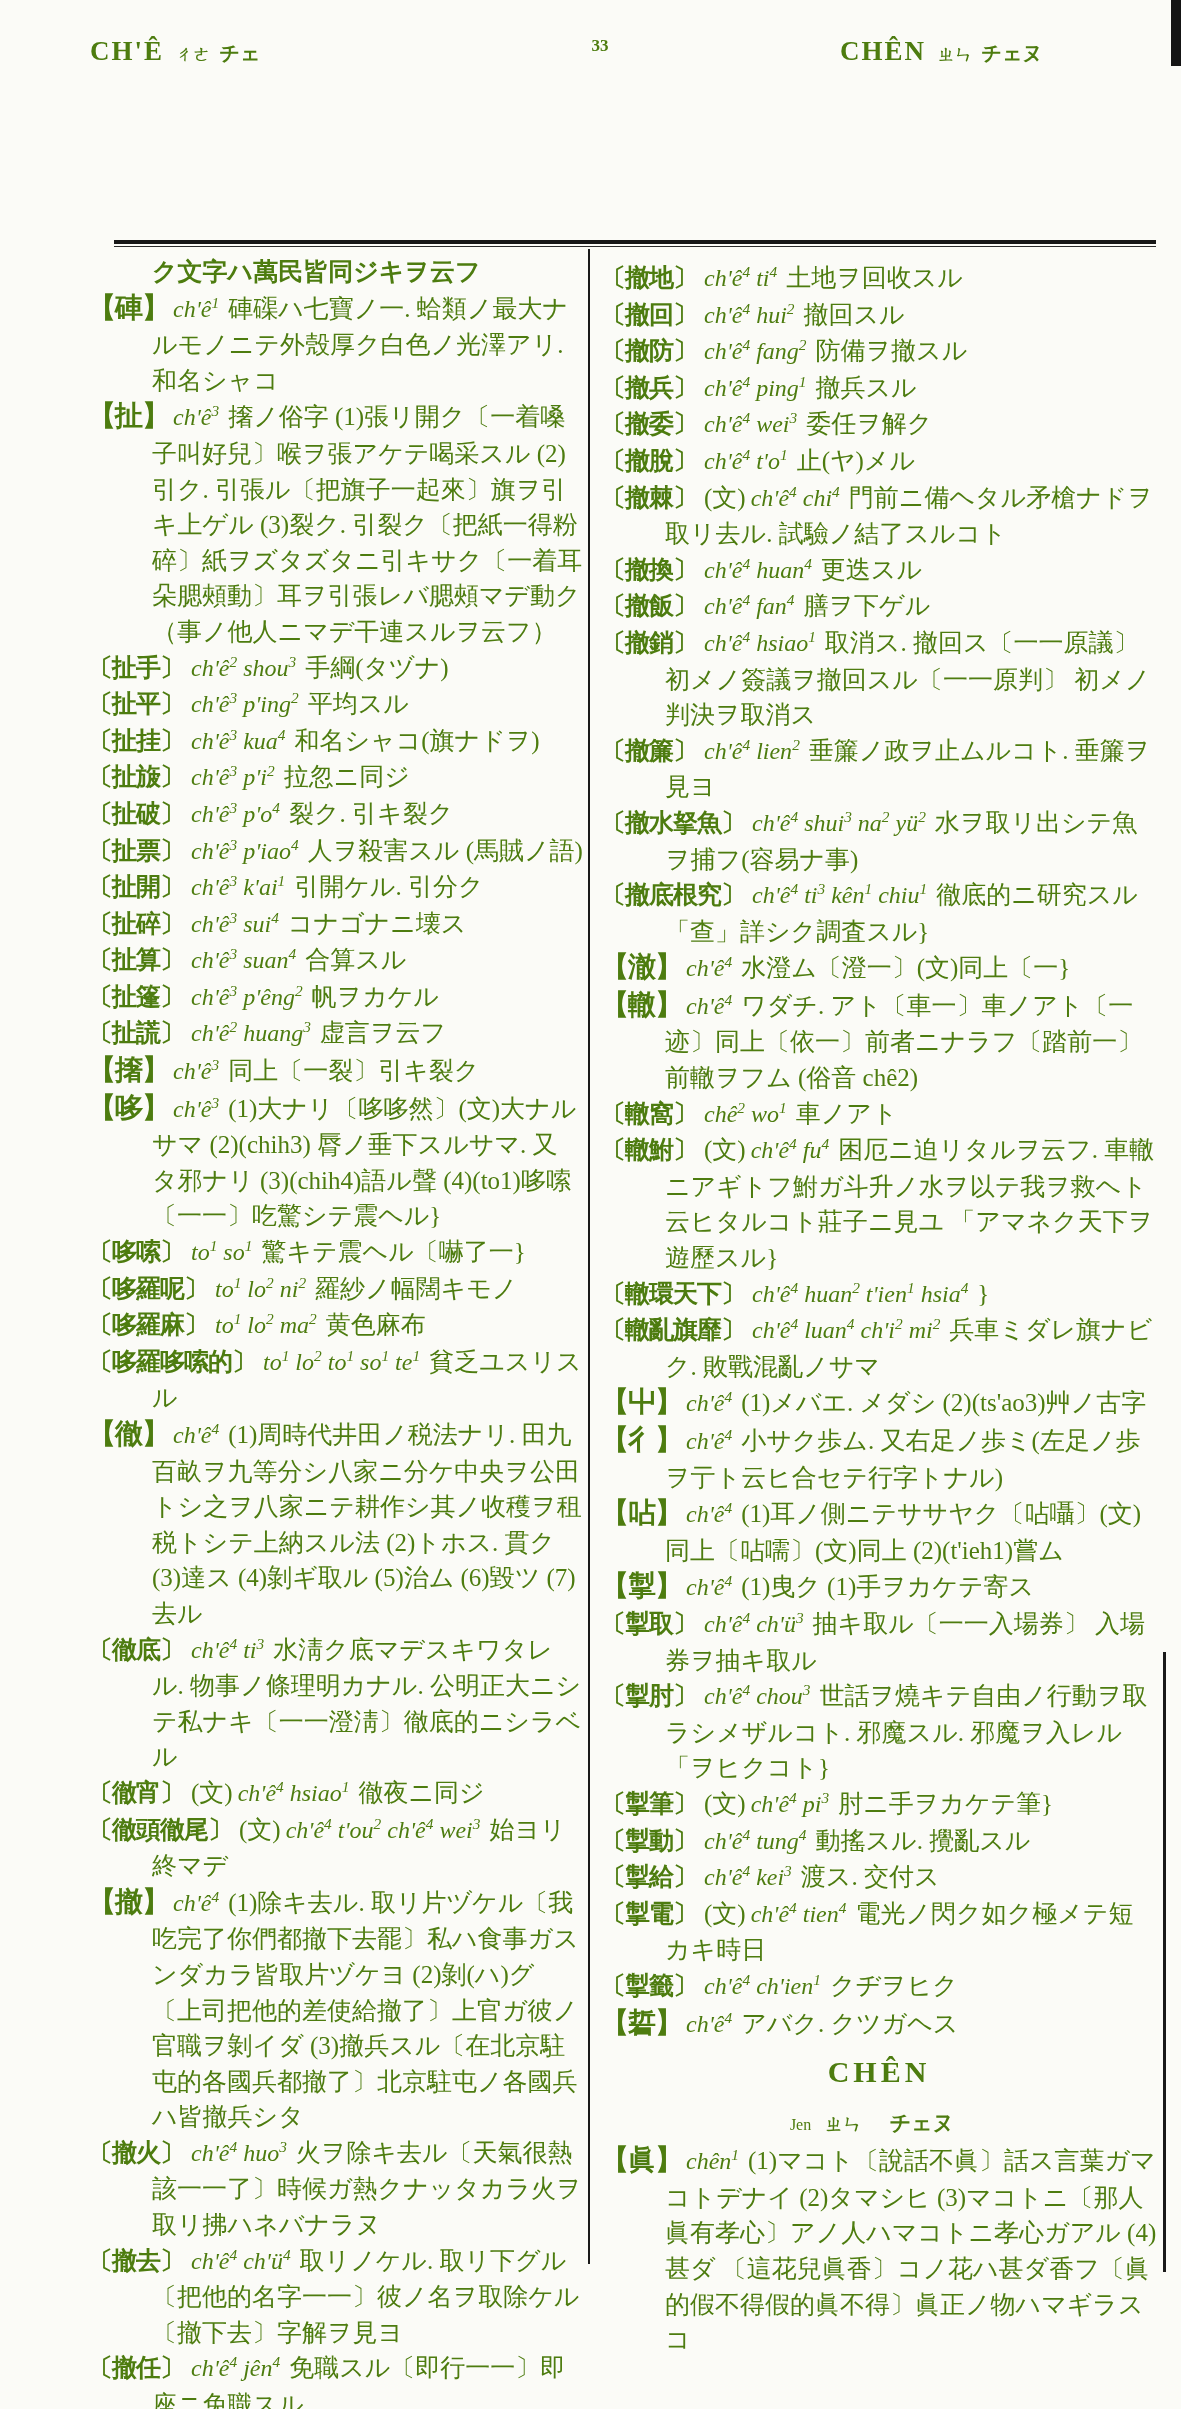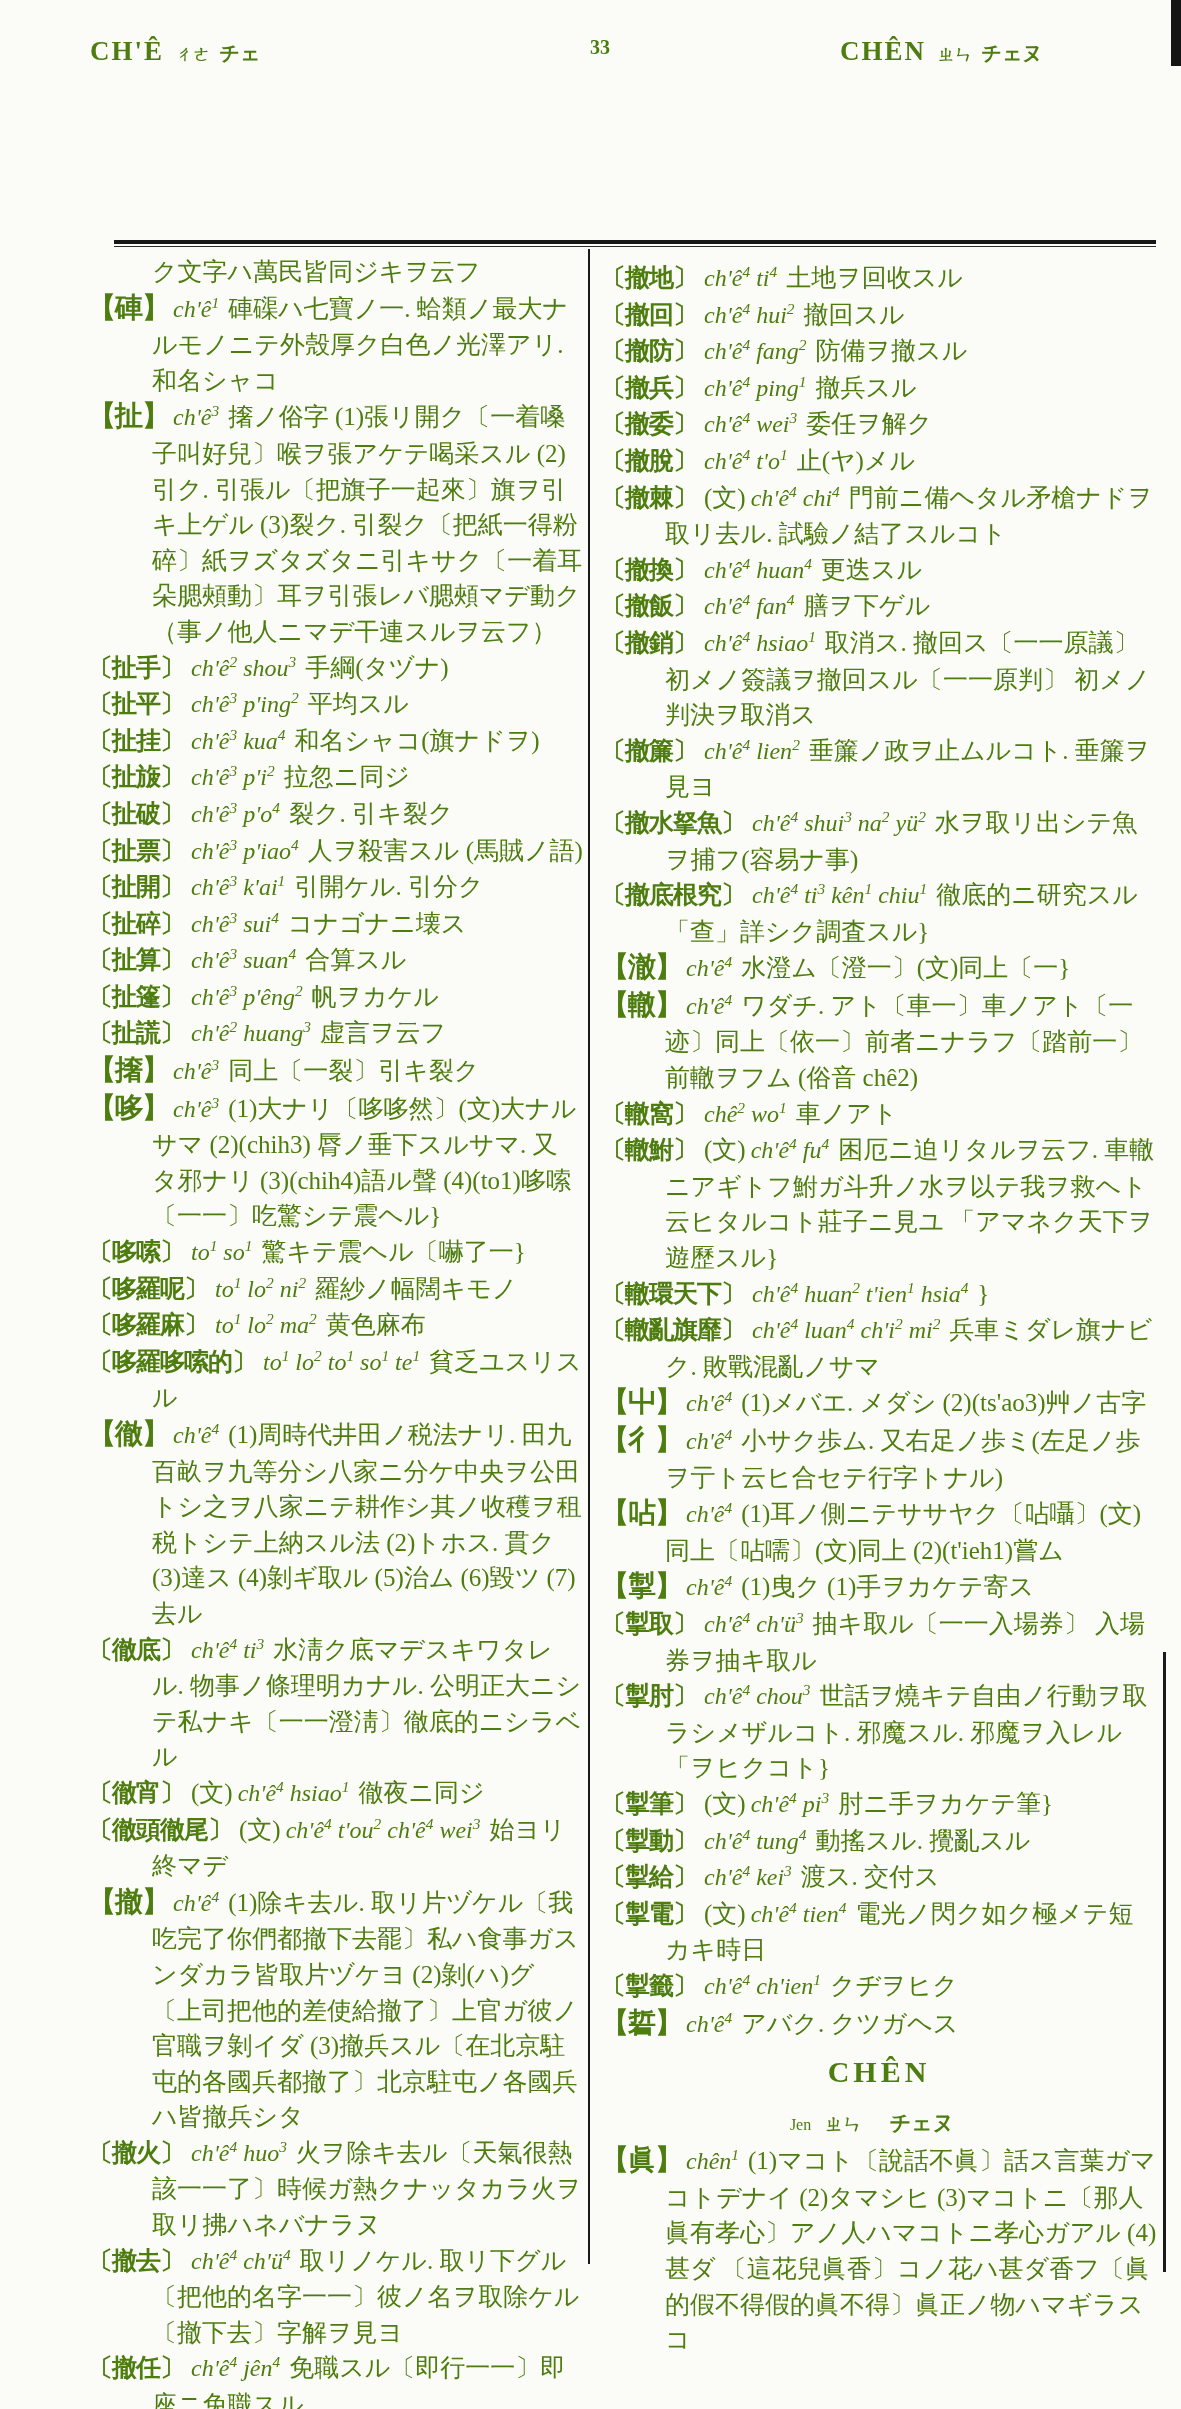--- a/index.html
+++ b/index.html
@@ -4,34 +4,34 @@
 <style>
   html,body{margin:0;padding:0;background:#e8e8e4}
   .page{position:relative;width:1181px;height:2409px;background:#fbfbf7;overflow:hidden;
         font-family:"Liberation Serif","DejaVu Serif",serif;color:#4d7c0f;}
   
   .hdr-item{position:absolute;top:36px;white-space:nowrap;font-weight:bold;}
   .hdr-word{font-size:27px;letter-spacing:2px;font-weight:bold;}
   .hdr-zy{font-size:17px;margin-left:12px;font-weight:bold;}
   .hdr-kana{font-size:20px;margin-left:9px;font-weight:bold;}
   #hdr-left{left:90px}
-  #hdr-center{left:530px;width:140px;text-align:center;font-size:20px}
+  #hdr-center{left:530px;width:140px;text-align:center;font-size:17px}
   #hdr-right{left:840px}
   
   .hrule{position:absolute;left:114px;top:240px;width:1042px;height:4px;background:#171717;}
   .hrule2{position:absolute;left:114px;top:246px;width:1042px;height:1px;background:#2b2b2b;}
   .vrule{position:absolute;left:588px;top:249px;width:2px;height:2015px;background:#1a1a1a;}
   .edge-rule{position:absolute;left:1163px;top:1652px;width:3px;height:620px;background:#1a1a1a;}
   .bleed{position:absolute;left:1171px;top:0;width:10px;height:66px;background:#151515;}
   
   .col{position:absolute;font-size:25px;line-height:35.6px;}
   #col-left{left:88px;top:254px;width:495px;}
   #col-right{left:601px;top:260px;width:556px;}
   .entry{padding-left:64px;text-indent:-64px;text-align:left;word-break:break-all;}
-  .entry.cont{text-indent:0;}
+  .entry.cont{text-indent:0;font-weight:bold;}
   .entry.center{padding-left:0;text-indent:0;text-align:center;margin-top:12px;}
   
   .sg-H{font-size:28px;font-weight:bold;margin-right:4px;letter-spacing:-1px;}
   .sg-h{margin-right:7px;font-weight:bold;letter-spacing:-1px;}
   .sg-n{margin-right:5px;}
   .sg-p{font-style:italic;margin-right:9px;font-size:24px;}
   .sg-p sup{font-size:64%;line-height:0;}
   .sg-t{}
   .sg-c{font-size:30px;font-weight:bold;letter-spacing:4px;}
   .sg-s{font-size:16px;font-weight:normal;margin:0 0;}

